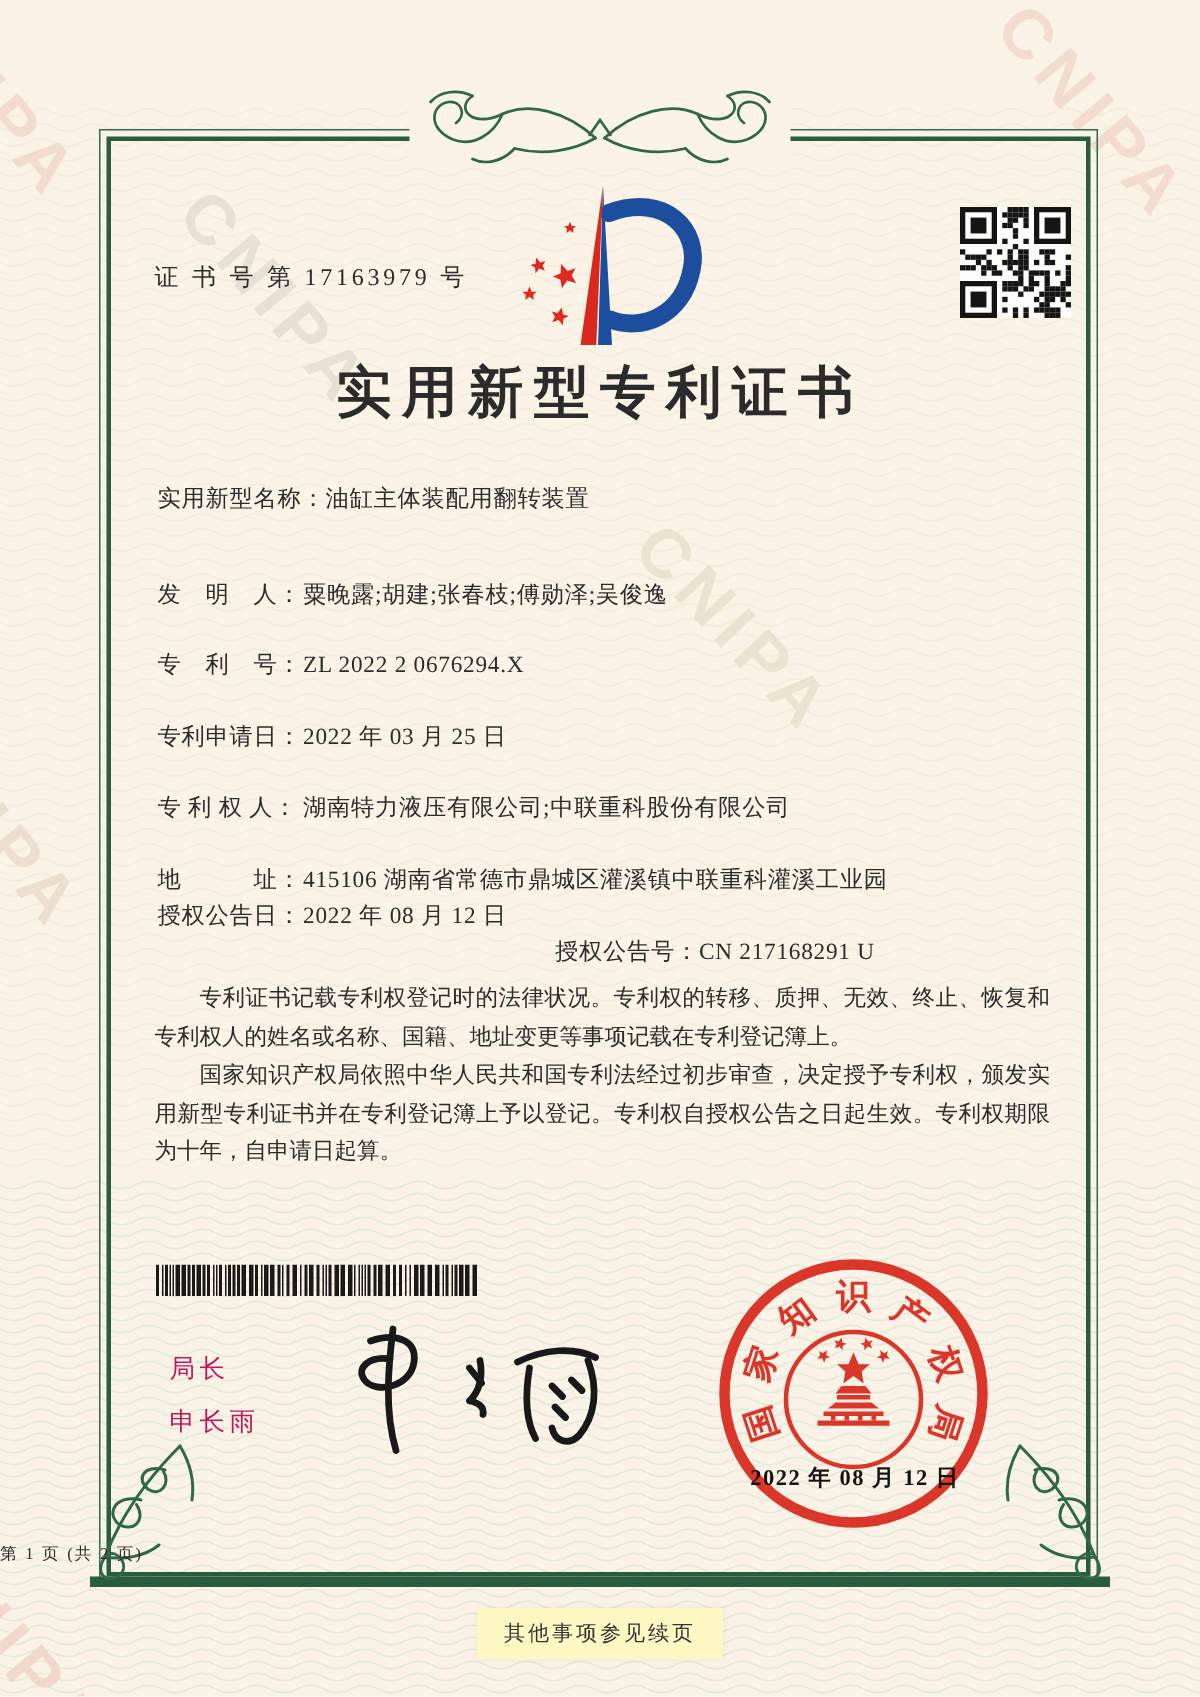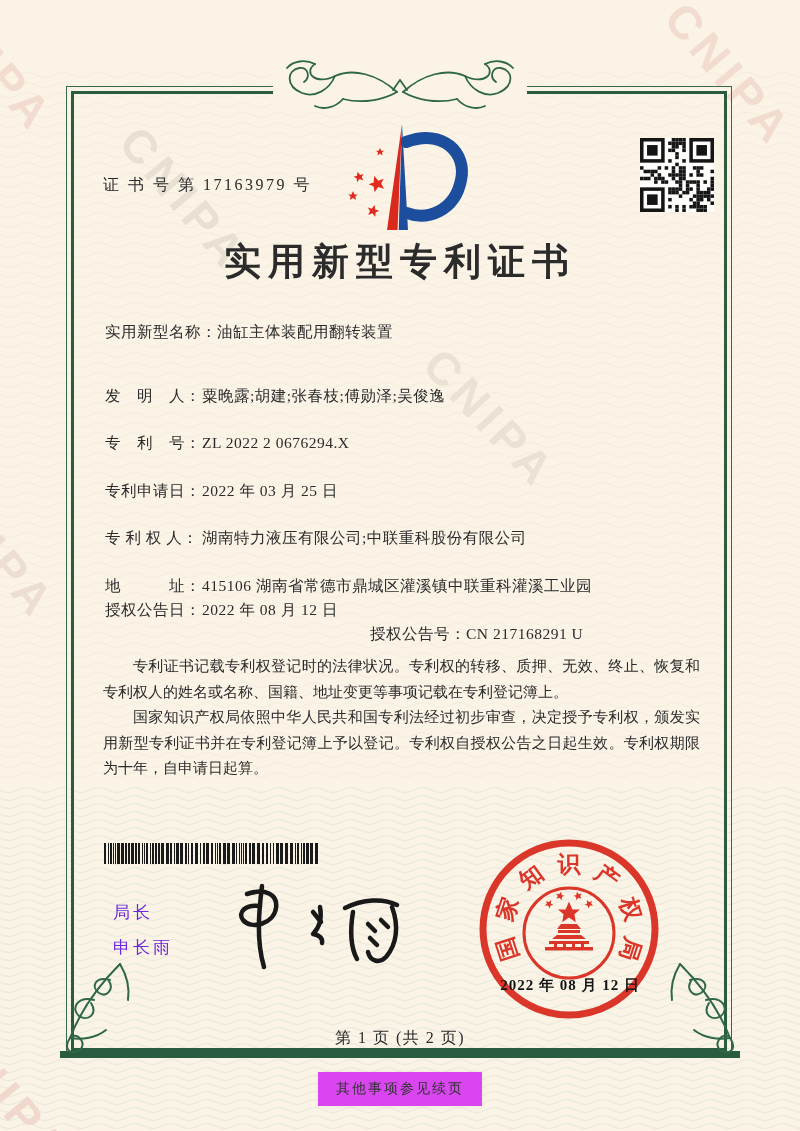--- a/index.html
+++ b/index.html
@@ -21,27 +21,27 @@
   .cert-no{left:103px;top:139px;font-size:16px;letter-spacing:2.5px;margin-top:36px;}
   .doc-title{left:0;top:237px;width:800px;text-align:center;font-size:37px;font-weight:bold;letter-spacing:7px;}
   .field-row{position:absolute;left:105px;font-size:15.5px;letter-spacing:.5px;white-space:nowrap;z-index:3;}
   .field-label{display:inline-block;min-width:97px;}
   .grant-no-pair{position:absolute;left:265px;top:0;white-space:nowrap;margin-top:24px;}
   .paragraphs{position:absolute;left:103px;top:654px;width:597px;font-size:15px;line-height:25.5px;
               text-align:justify;z-index:3;}
   .paragraphs p{margin:0;text-indent:2em;}
   .barcode{position:absolute;left:104px;top:843px;width:218px;height:21px;z-index:3;}
   .officer{position:absolute;left:113px;top:895px;font-family:"Liberation Sans",sans-serif;
-           font-size:17px;letter-spacing:3px;line-height:35px;z-index:3;color:#6d28d9;}
+           font-size:17px;letter-spacing:3px;line-height:35px;z-index:3;color:#be185d;}
   .signature{position:absolute;left:225px;top:880px;z-index:3;}
   .seal{position:absolute;left:474px;top:834px;width:190px;height:190px;z-index:4;opacity:.93;}
   .seal-date{position:absolute;left:497px;top:976px;width:146px;text-align:center;font-size:15px;
              color:#141414;font-weight:bold;letter-spacing:1px;z-index:5;}
-  .page-info{left:0;top:1028px;width:800px;text-align:center;font-size:16px;letter-spacing:1.5px;}
-  .continuation-note{position:absolute;left:50%;transform:translateX(-50%);top:1072px;background:#d946ef;
+  .page-info{left:0;top:1028px;width:800px;text-align:left;font-size:11px;letter-spacing:1.5px;}
+  .continuation-note{position:absolute;left:50%;transform:translateX(-50%);top:1072px;background:#fef9c3;
              padding:8px 18px;font-size:14px;letter-spacing:2px;z-index:3;color:#333;
              box-shadow:0 0 5px rgba(0,0,0,.05);}
   .logo{position:absolute;left:340px;top:118px;z-index:3;}
   .qr{position:absolute;left:640px;top:138px;z-index:3;}
 </style>
 </head>
 <body>
 
 <div class="page">
 

